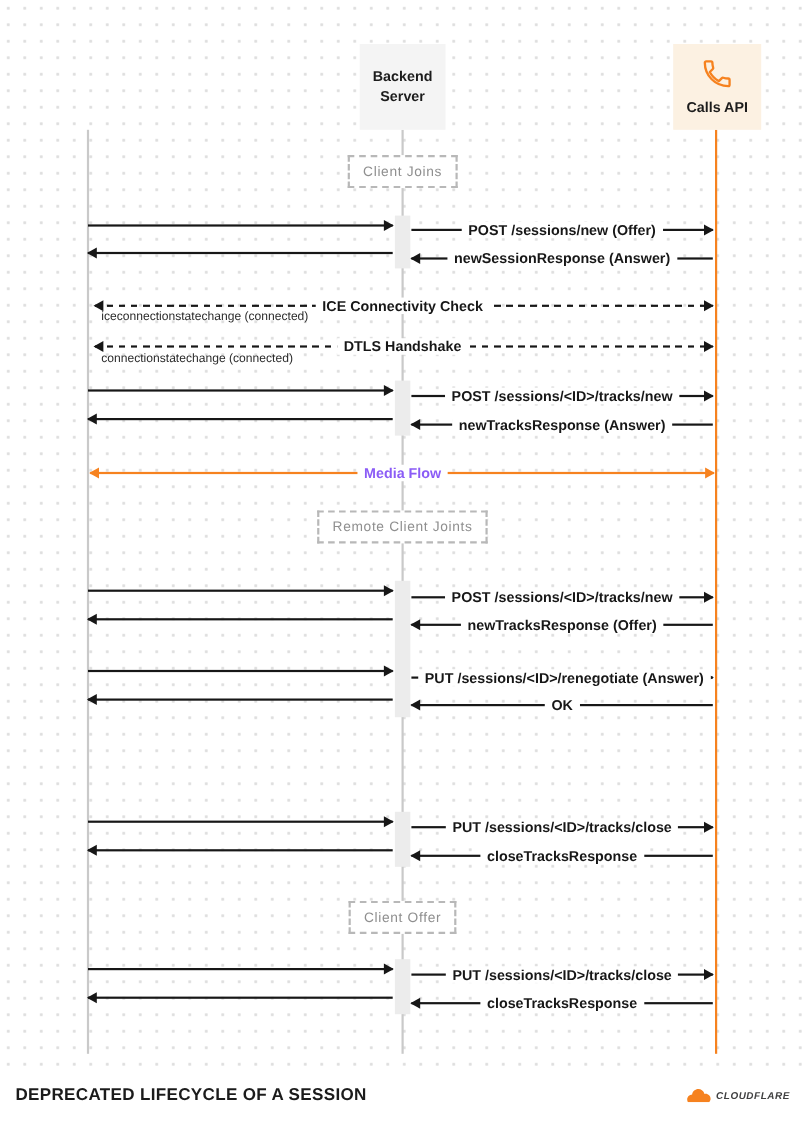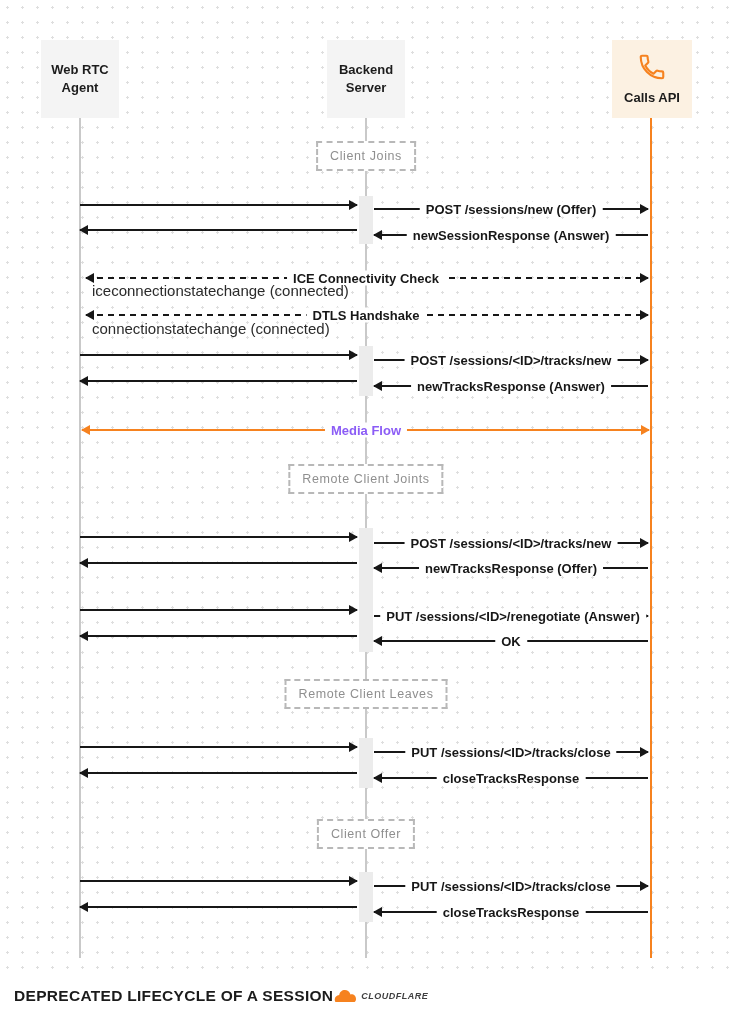--- a/index.html
+++ b/index.html
@@ -41,32 +41,32 @@
   .ar.orange.hr::after { border-left-color:#f6821f; }
   .ar.orange.hl::before { border-right-color:#f6821f; }
   
   .ml {
     position:absolute; transform:translate(-50%,-50%); background:#fff;
     padding:0 6px; font-weight:bold; font-size:13px; color:#171717;
     white-space:nowrap; z-index:3;
   }
   .ml.orange { color:#8b5cf6; }
   
-  .nt { position:absolute; font-size:15px; color:#2b2b2b; z-index:3; white-space:nowrap; }
+  .nt { position:absolute; font-size:11px; color:#2b2b2b; z-index:3; white-space:nowrap; }
   
   .ph {
     position:absolute; left:366px; transform:translateX(-50%);
     background:#fff; border:2px dashed #b8b8b8; color:#8f8f8f;
     font-size:12.5px; letter-spacing:0.6px; padding:6px 12px;
     white-space:nowrap; z-index:3;
   }
   
   .footer {
     position:absolute; left:0; right:0; bottom:0; height:46px; background:#fff;
-    display:flex; align-items:center; 
+    display:flex; align-items:center; justify-content:space-between;
     padding:0 14px; box-sizing:border-box; z-index:5;
   }
   .title { font-weight:bold; font-size:15.5px; letter-spacing:0.3px; color:#1b1b1b; }
   .brand { display:flex; align-items:center; gap:4px; }
   .brand-text { font-weight:bold; font-size:9px; letter-spacing:0.5px; color:#404041;font-style:italic; }
 </style>
 </head>
 <body>
 
 <div class="stage">
@@ -74,36 +74,32 @@
   <div class="lifeline" style="left:79px"></div>
   <div class="lifeline" style="left:365px"></div>
   <div class="lifeline orange" style="left:650px"></div>
 
   <div class="act" style="top:196px;height:48px"></div>
   <div class="act" style="top:346px;height:50px"></div>
   <div class="act" style="top:528px;height:124px"></div>
   <div class="act" style="top:738px;height:50px"></div>
   <div class="act" style="top:872px;height:50px"></div>
 
-  <div class="actor" style="left:41px">
-    <span>Web RTC Agent</span>
-  </div>
   <div class="actor" style="left:327px">
     <span>Backend Server</span>
   </div>
   <div class="actor calls" style="left:612px">
     <svg width="30" height="30" viewBox="0 0 24 24">
       <path d="M6.62 10.79c1.44 2.83 3.76 5.14 6.59 6.59l2.2-2.2c.27-.27.67-.36 1.02-.24 1.12.37 2.33.57 3.57.57.55 0 1 .45 1 1V20c0 .55-.45 1-1 1-9.39 0-17-7.61-17-17 0-.55.45-1 1-1h3.5c.55 0 1 .45 1 1 0 1.25.2 2.45.57 3.57.11.35.03.74-.25 1.02l-2.2 2.2z" fill="none" stroke="#f6821f" stroke-width="1.7" stroke-linejoin="round"></path>
     </svg>
     <span>Calls API</span>
   </div>
 
   <div class="ph" style="top:464px">Remote Client Joints</div>
   <div class="ph" style="top:141px">Client Joins</div>
-  <div class="ph" style="top:679px">Remote Client Leaves</div>
   <div class="ph" style="top:819px">Client Offer</div>
 
   <div class="ar hr" style="left:80px;top:204px;width:277px"></div>
   <div class="ar hr" style="left:374px;top:208px;width:274px"></div>
   <div class="ml" style="left:511px;top:209px">POST /sessions/new (Offer)</div>
   <div class="ar hl" style="left:374px;top:234px;width:274px"></div>
   <div class="ml" style="left:511px;top:235px">newSessionResponse (Answer)</div>
   <div class="ar hl" style="left:80px;top:229px;width:277px"></div>
 
   <div class="ar dash hr hl" style="left:86px;top:277px;width:562px"></div>

